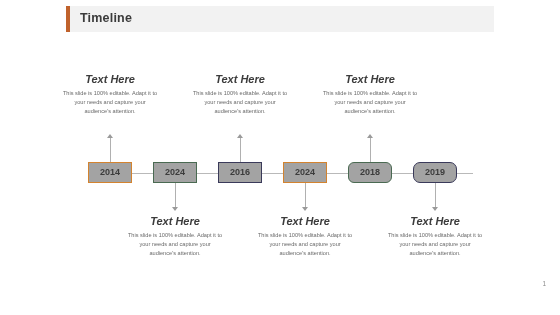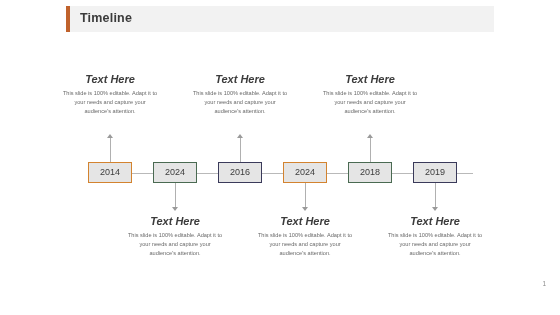--- a/index.html
+++ b/index.html
@@ -55,27 +55,27 @@
     width: 385px;
     height: 1px;
     background: #b9b9b9;
   }
   
   .year-box {
     position: absolute;
     top: 162px;
     width: 44px;
     height: 21px;
-    background: #e5e5e5;
+    background: #a3a3a3;
     border: 1.3px solid #555;
     box-sizing: border-box;
     text-align: center;
     line-height: 19px;
     font-size: 9px;
-    font-weight: normal;
+    font-weight: bold;
     color: #3c3c3c;
     font-family: "Liberation Sans", sans-serif;
   }
   
   .stem {
     position: absolute;
     width: 1px;
     background: #b0b0b0;
   }
   .arrow-up {
@@ -141,24 +141,24 @@
       <div class="arrow-up" style="top: 134px; left: 107px;"></div>
       <div class="year-box" style="left: 153px; border-color: rgb(74, 106, 82);">2024</div>
       <div class="stem" style="left: 175px; top: 183px; height: 24px;"></div>
       <div class="arrow-down" style="top: 207px; left: 172px;"></div>
       <div class="year-box" style="left: 218px; border-color: rgb(58, 58, 90);">2016</div>
       <div class="stem" style="left: 240px; top: 138px; height: 24px;"></div>
       <div class="arrow-up" style="top: 134px; left: 237px;"></div>
       <div class="year-box" style="left: 283px; border-color: rgb(211, 131, 47);">2024</div>
       <div class="stem" style="left: 305px; top: 183px; height: 24px;"></div>
       <div class="arrow-down" style="top: 207px; left: 302px;"></div>
-      <div class="year-box" style="left: 348px; border-color: rgb(74, 106, 82);">2018</div>
+      <div class="year-box" style="left: 348px; border-color: rgb(74, 106, 82); border-radius: 6px;">2018</div>
       <div class="stem" style="left: 370px; top: 138px; height: 24px;"></div>
       <div class="arrow-up" style="top: 134px; left: 367px;"></div>
-      <div class="year-box" style="left: 413px; border-color: rgb(58, 58, 90);">2019</div>
+      <div class="year-box" style="left: 413px; border-color: rgb(58, 58, 90); border-radius: 7px;">2019</div>
       <div class="stem" style="left: 435px; top: 183px; height: 24px;"></div>
       <div class="arrow-down" style="top: 207px; left: 432px;"></div>
     </div>
   <div id="callout-layer">
       <div class="tb" style="left: 62px; top: 73px;">
         <div class="head">Text Here</div>
         <div class="body">This slide is 100% editable. Adapt it to your needs and capture your audience's attention.</div>
       </div>
       <div class="tb" style="left: 127px; top: 215px;">
         <div class="head">Text Here</div>

